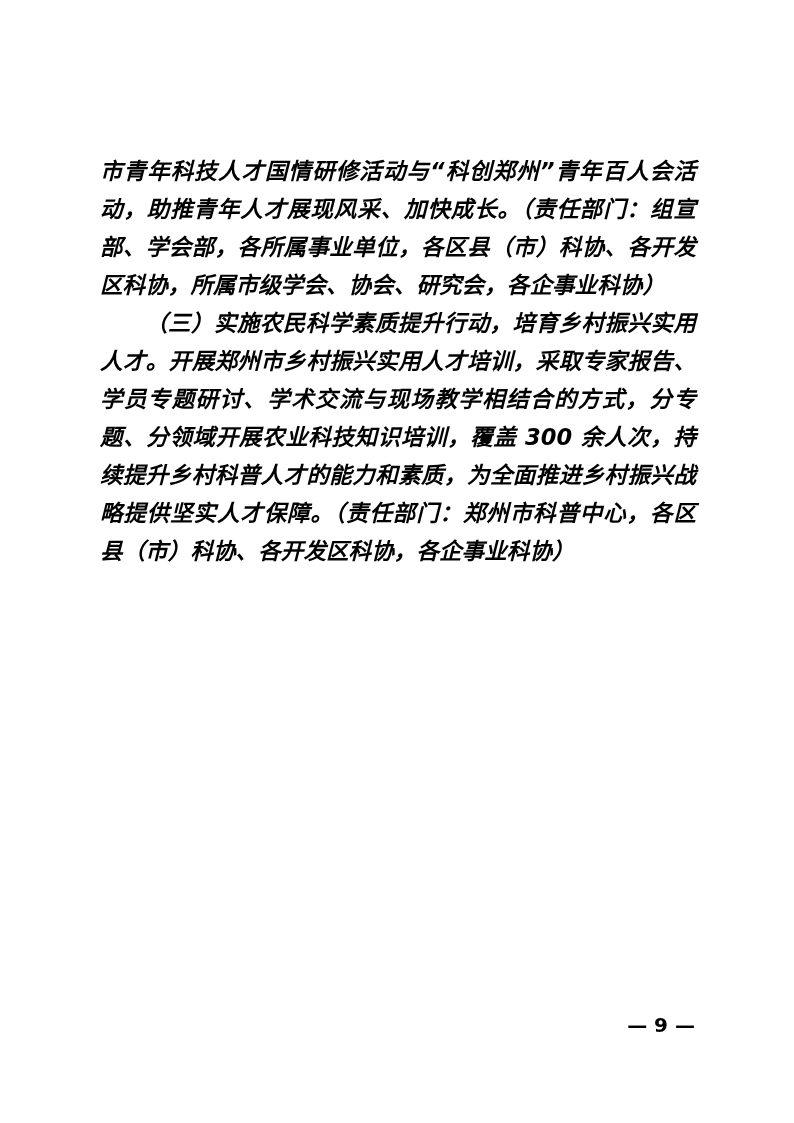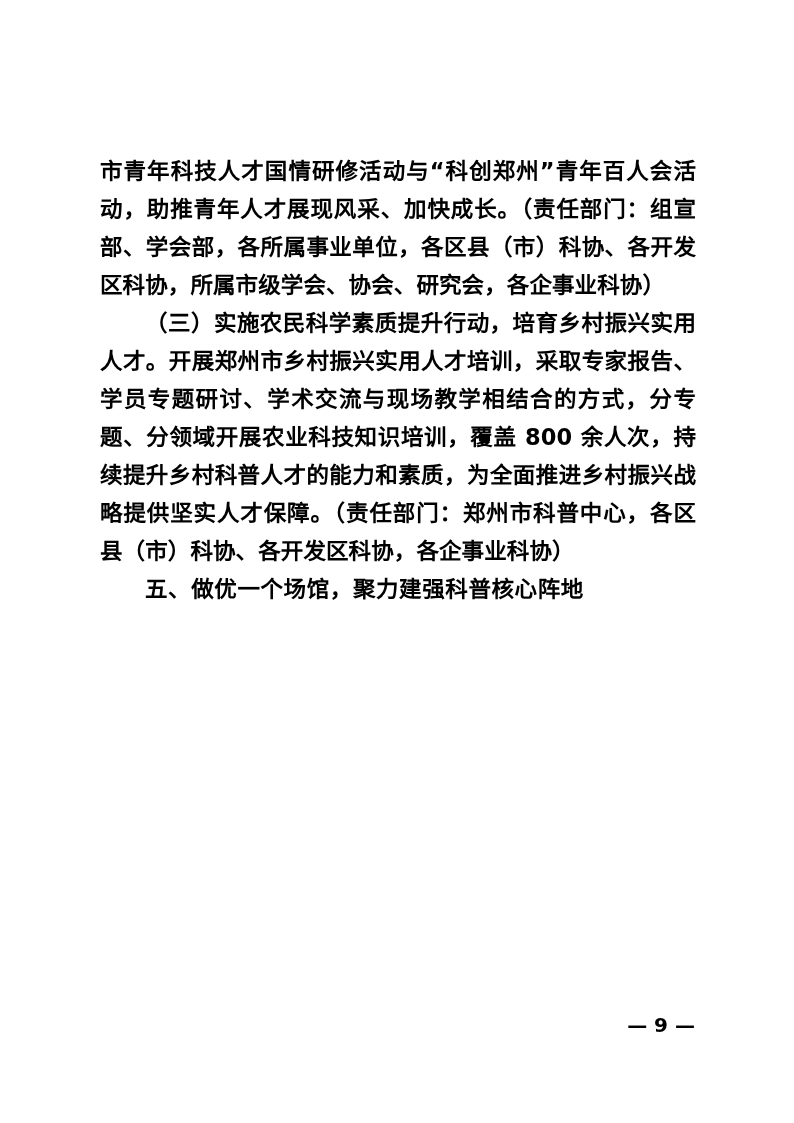--- a/index.html
+++ b/index.html
@@ -24,20 +24,21 @@
     height: 1123px;
     background: #ffffff;
   }
 
   
   .text-block {
     position: absolute;
     left: 100px;
     top: 152px;
     width: 596px;
+    font-style: italic;
   }
 
   .para {
     margin: 0;
     padding: 0;
     font-family: "DejaVu Sans", "Liberation Sans", sans-serif;
     font-size: 22.5px;
     line-height: 38px;
     color: #000000;
     text-align: justify;
@@ -89,23 +90,22 @@
 </head>
 <body>
 
 <div class="page">
 
   <div class="text-block">
 
     <p class="para">市青年科技人才国情研修活动与“科创郑州”青年百人会活动，助推青年人才展现风采、加快成长。（责任部门：组宣部、学会部，各所属事业单位，各区县（市）科协、各开发区科协，所属市级学会、协会、研究会，各企事业科协）</p>
 
 
-    <p class="para indent">（三）实施农民科学素质提升行动，培育乡村振兴实用人才。开展郑州市乡村振兴实用人才培训，采取专家报告、学员专题研讨、学术交流与现场教学相结合的方式，分专题、分领域开展农业科技知识培训，覆盖 800 余人次，持续提升乡村科普人才的能力和素质，为全面推进乡村振兴战略提供坚实人才保障。（责任部门：郑州市科普中心，各区县（市）科协、各开发区科协，各企事业科协）</p>
+    <p class="para indent">（三）实施农民科学素质提升行动，培育乡村振兴实用人才。开展郑州市乡村振兴实用人才培训，采取专家报告、学员专题研讨、学术交流与现场教学相结合的方式，分专题、分领域开展农业科技知识培训，覆盖 300 余人次，持续提升乡村科普人才的能力和素质，为全面推进乡村振兴战略提供坚实人才保障。（责任部门：郑州市科普中心，各区县（市）科协、各开发区科协，各企事业科协）</p>
 
-    <h2 class="heading">五、做优一个场馆，聚力建强科普核心阵地</h2>
 
 
   </div>
 
   <div class="footer">
     <div class="footer-inner">— 9 —</div>
   </div>
 
 </div>
 

